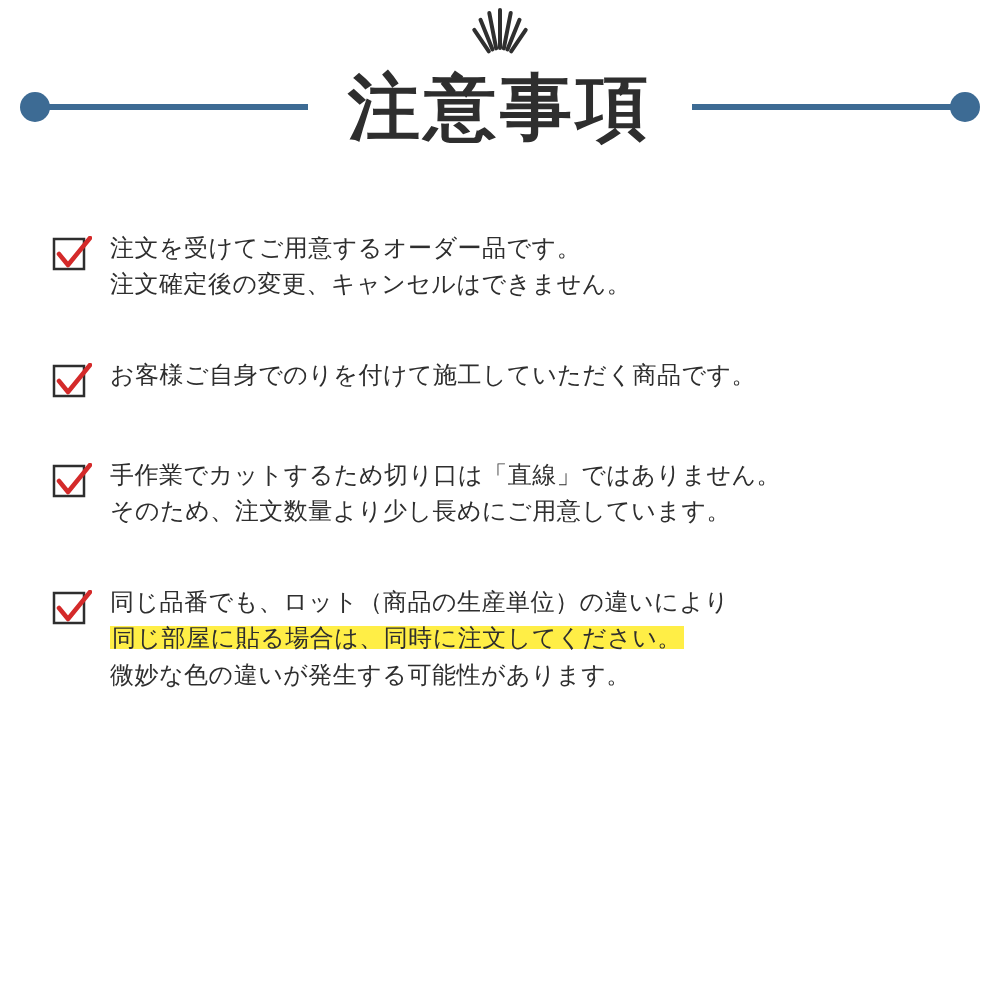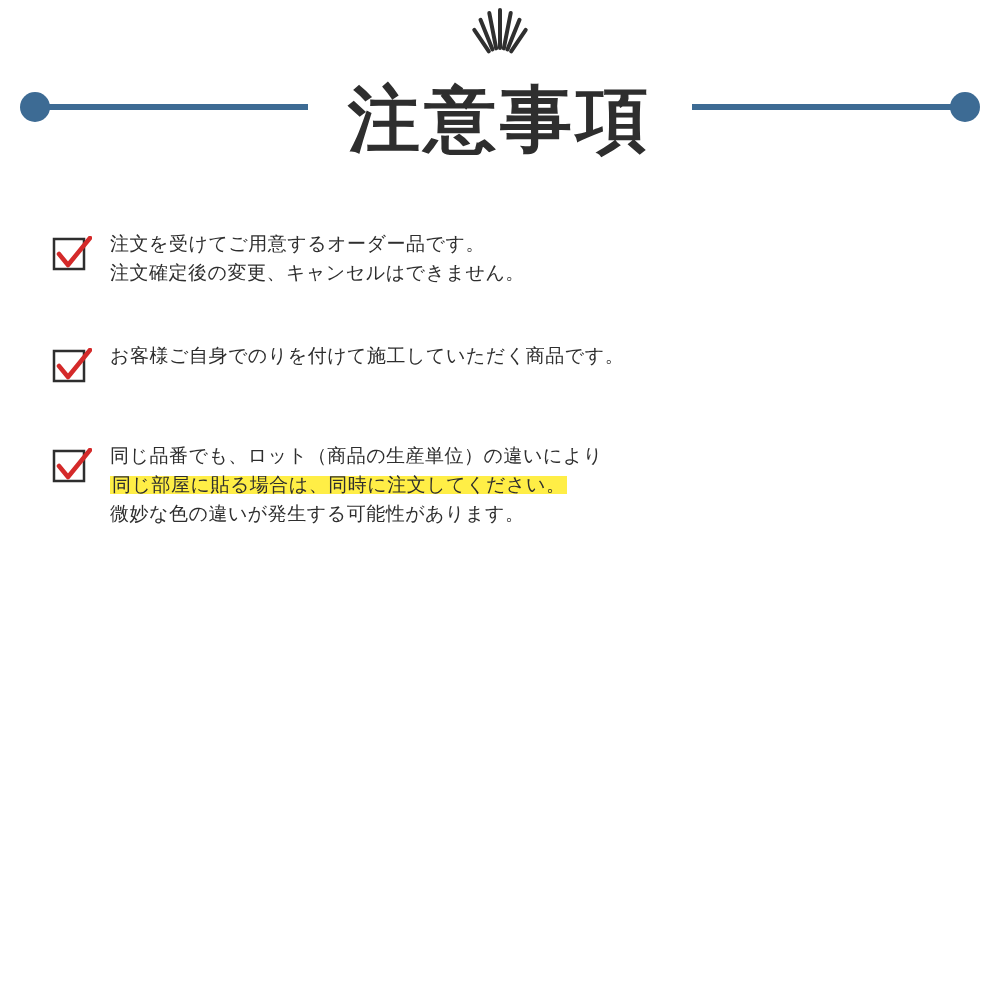--- a/index.html
+++ b/index.html
@@ -43,21 +43,20 @@
   }
   .title-row {
     position: absolute;
     top: 62px;
     left: 0;
     right: 0;
     height: 90px;
     display: flex;
     align-items: center;
     justify-content: center;
-    margin-top: 12px;
   }
   .rule {
     position: absolute;
     top: 104px;
     height: 6px;
     background: #3d6b94;
   }
   .rule-left { left: 38px; width: 270px; }
   .rule-right { right: 38px; width: 270px; }
   .dot {
@@ -103,21 +102,21 @@
     height: 40px;
     margin-top: 6px;
     margin-right: 18px;
     position: relative;
   }
   .check svg { display: block; }
   .lines {
     flex: 1 1 auto;
   }
   .line {
-    font-size: 19px;
+    font-size: 24px;
     line-height: 1.52;
     letter-spacing: 0.5px;
     color: #2e2e2e;
     white-space: nowrap;
   }
   .hl {
     display: inline;
     background: linear-gradient(to bottom, rgba(255,255,255,0) 8%, #ffee46 8%, #ffee46 94%, rgba(255,255,255,0) 94%);
     padding: 0 2px;
   }
@@ -171,20 +170,32 @@
         </div>
       </div>
       <div class="item">
         <div class="check">
           <svg width="40" height="40" viewBox="0 0 40 40">
             <rect x="2" y="3" width="30" height="30" fill="none" stroke="#2e2e2e" stroke-width="2.5"></rect>
             <path d="M7 18 L16 29 L38 2" fill="none" stroke="#d42a2a" stroke-width="4.5" stroke-linecap="round" stroke-linejoin="round"></path>
           </svg>
         </div>
         <div class="lines">
+          <div class="line">手作業でカットするため切り口は「直線」ではありません。</div>
+          <div class="line">そのため、注文数量より少し長めにご用意しています。</div>
+        </div>
+      </div>
+      <div class="item">
+        <div class="check">
+          <svg width="40" height="40" viewBox="0 0 40 40">
+            <rect x="2" y="3" width="30" height="30" fill="none" stroke="#2e2e2e" stroke-width="2.5"></rect>
+            <path d="M7 18 L16 29 L38 2" fill="none" stroke="#d42a2a" stroke-width="4.5" stroke-linecap="round" stroke-linejoin="round"></path>
+          </svg>
+        </div>
+        <div class="lines">
           <div class="line">同じ品番でも、ロット（商品の生産単位）の違いにより</div>
           <div class="line"><span class="hl">同じ部屋に貼る場合は、同時に注文してください。</span></div>
           <div class="line">微妙な色の違いが発生する可能性があります。</div>
         </div>
       </div>
     </div>
 
 </div>
 
 </body></html>

